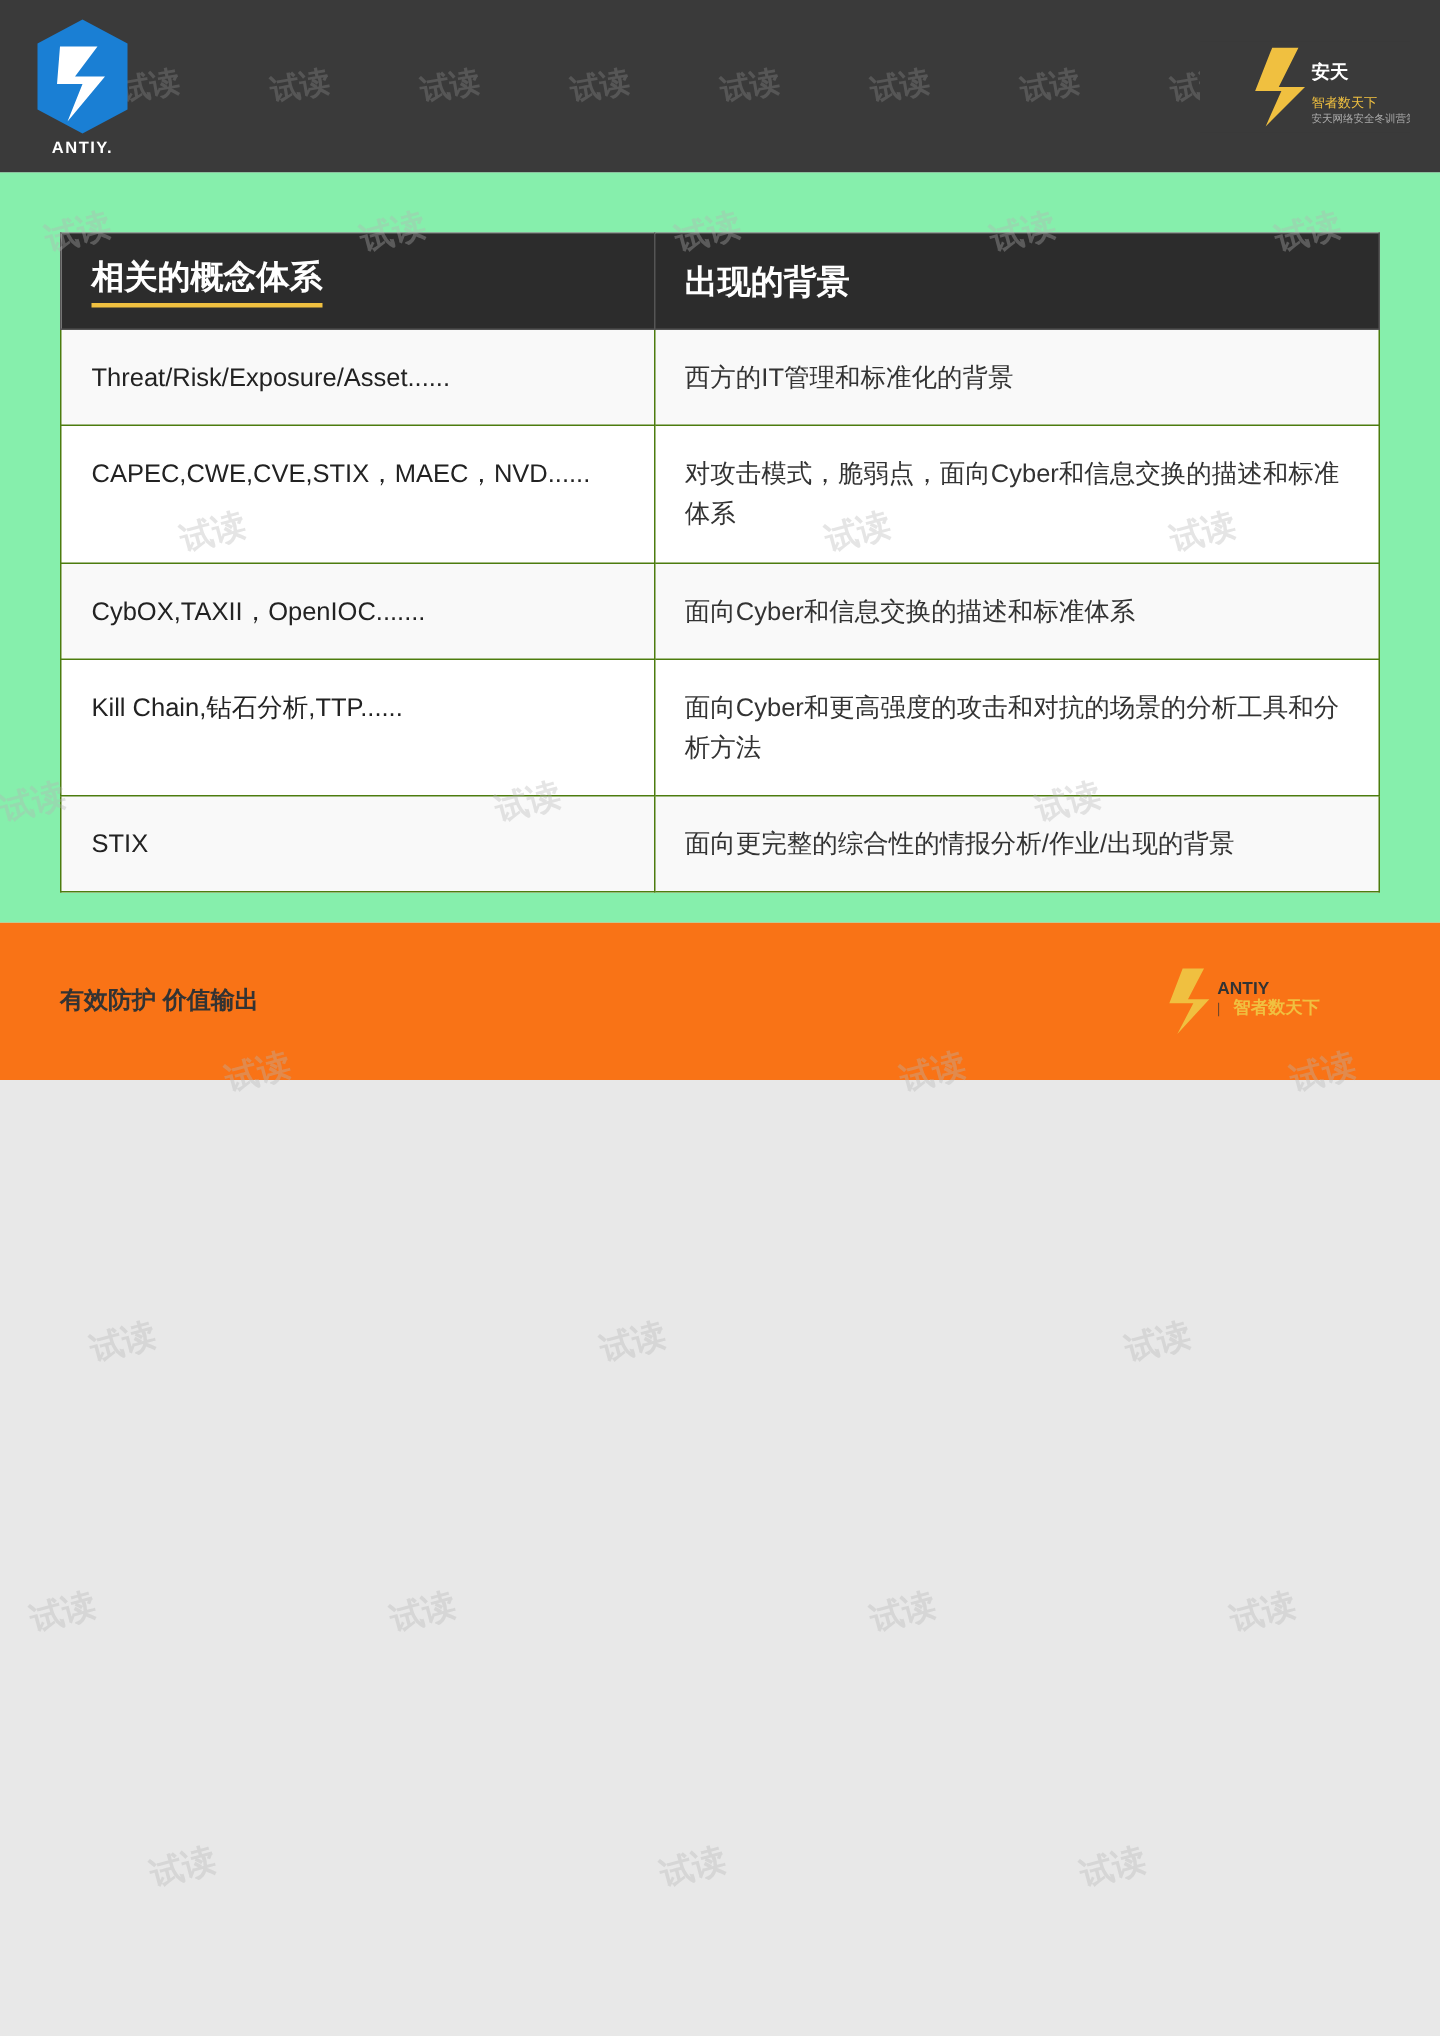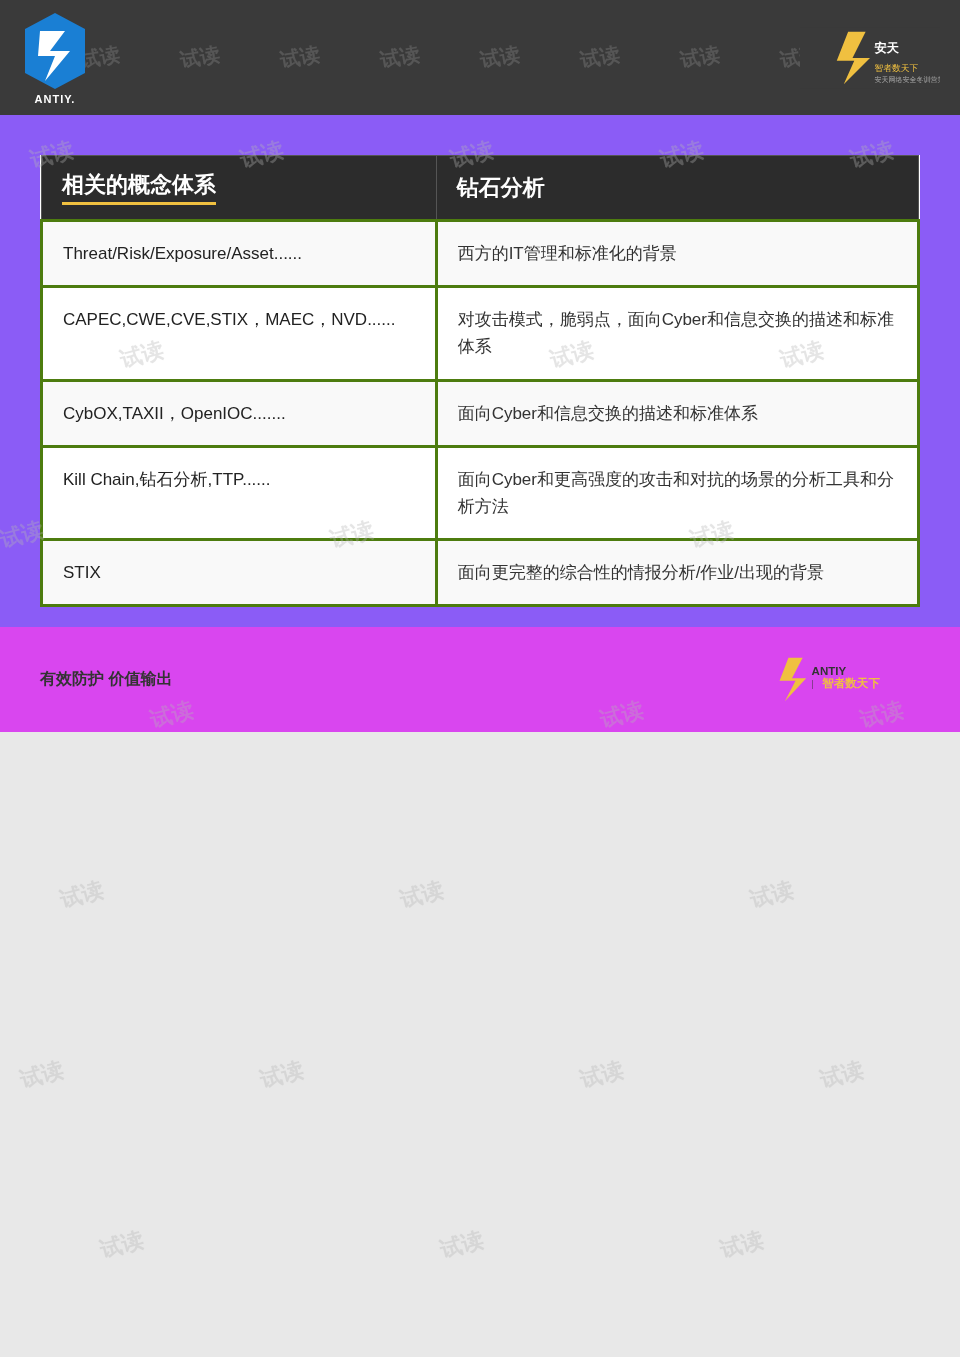--- a/index.html
+++ b/index.html
@@ -81,21 +81,21 @@
     .header-right {
       z-index: 2;
       display: flex;
       flex-direction: column;
       align-items: flex-end;
     }
 
     
     .main-content {
       padding: 40px 40px 20px 40px;
-      background: #8b5cf6;
+      background: #86efac;
       position: relative;
     }
 
     
     .data-table {
       width: 100%;
       border-collapse: collapse;
       background: white;
     }
 
@@ -104,21 +104,21 @@
       color: white;
       font-size: 22px;
       font-weight: bold;
       padding: 14px 20px;
       text-align: left;
       border: 1px solid #555;
     }
 
     .data-table td {
       padding: 18px 20px;
-      border: 3px solid #4d7c0f;
+      border: 1px solid #4d7c0f;
       vertical-align: top;
       font-size: 17px;
       line-height: 1.6;
       background: white;
     }
 
     .data-table tr:nth-child(odd) td {
       background: #f9f9f9;
     }
 
@@ -143,21 +143,21 @@
       display: inline-block;
       padding-bottom: 2px;
     }
 
     
     .footer {
       padding: 25px 40px;
       display: flex;
       align-items: center;
       justify-content: space-between;
-      background: #d946ef;
+      background: #f97316;
     }
 
     .footer-left {
       color: #333;
       font-size: 16px;
       font-weight: bold;
     }
 
     .footer-right {
       display: flex;
@@ -225,21 +225,21 @@
 
 <div class="main-content">
 
   <table class="data-table">
     <thead>
       <tr>
         <th class="col-left">
           <span class="th-underline">相关的概念体系</span>
         </th>
         <th class="col-right">
-          <span>钻石分析</span>
+          <span>出现的背景</span>
         </th>
       </tr>
     </thead>
     <tbody>
 
       <tr>
         <td class="col-left">Threat/Risk/Exposure/Asset......</td>
         <td class="col-right">西方的IT管理和标准化的背景</td>
       </tr>
 

